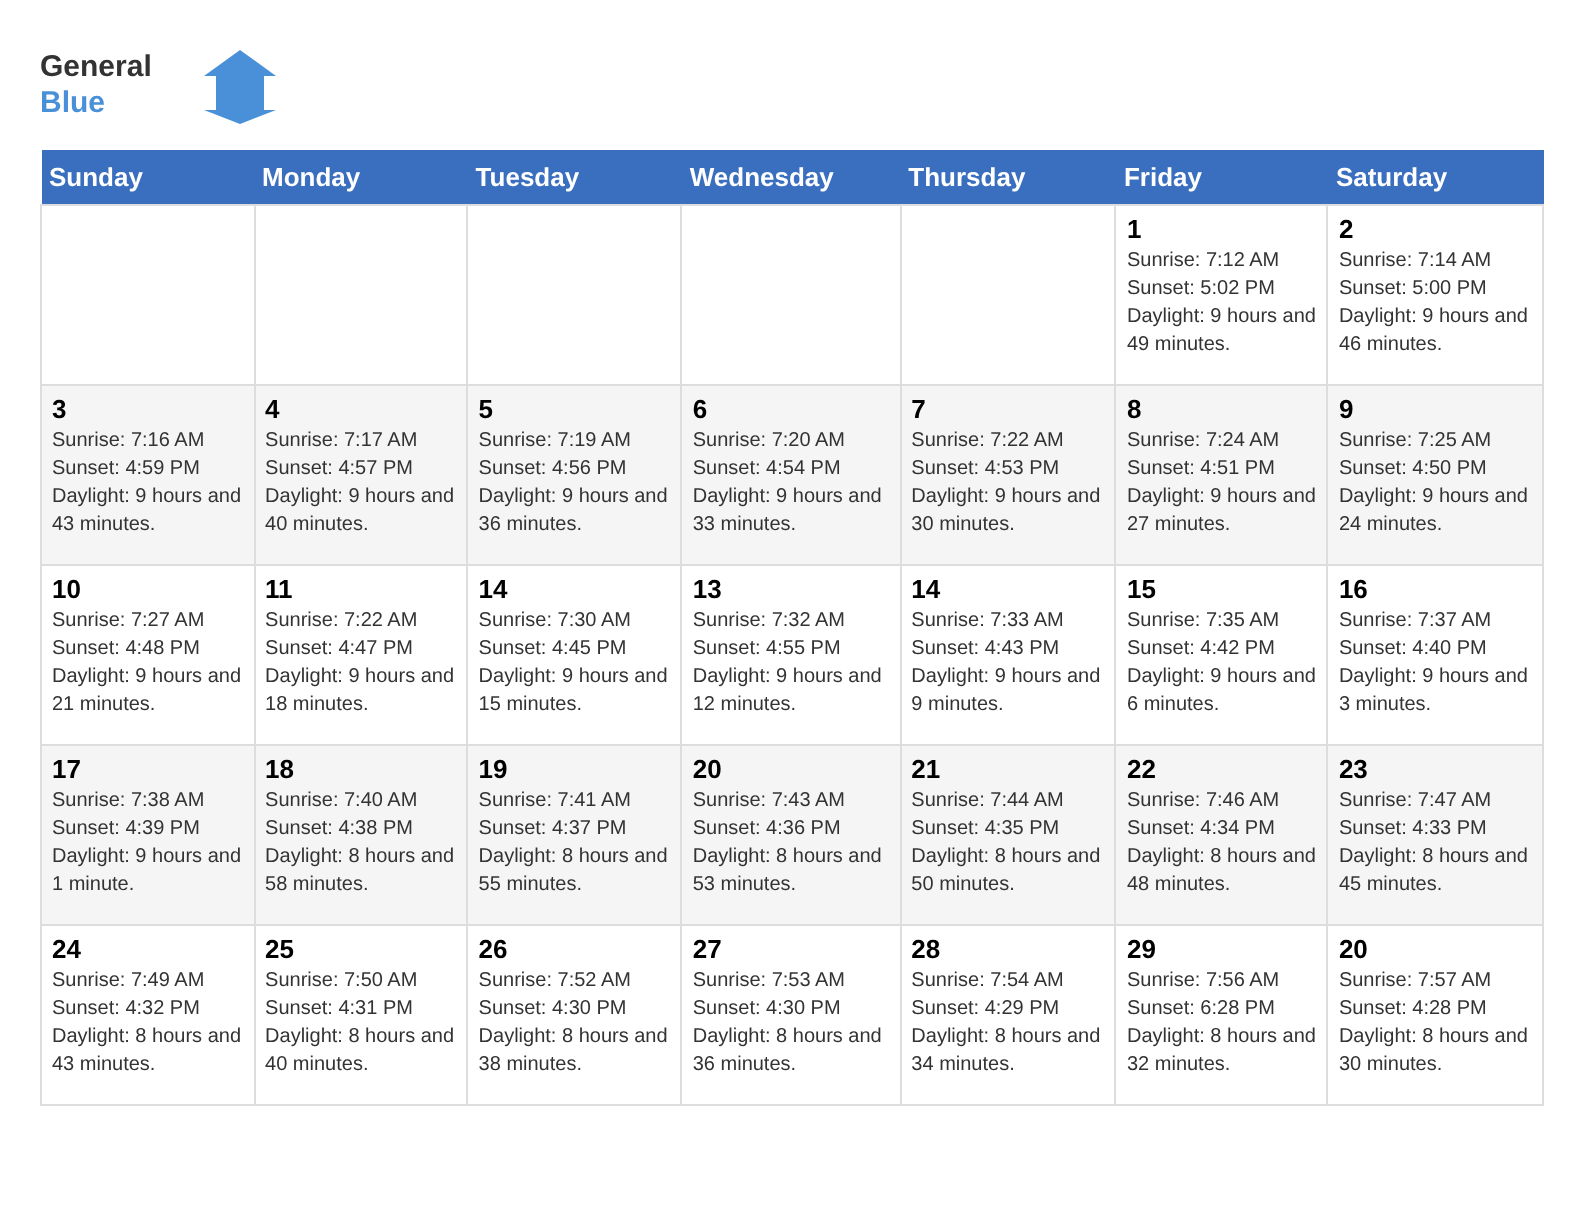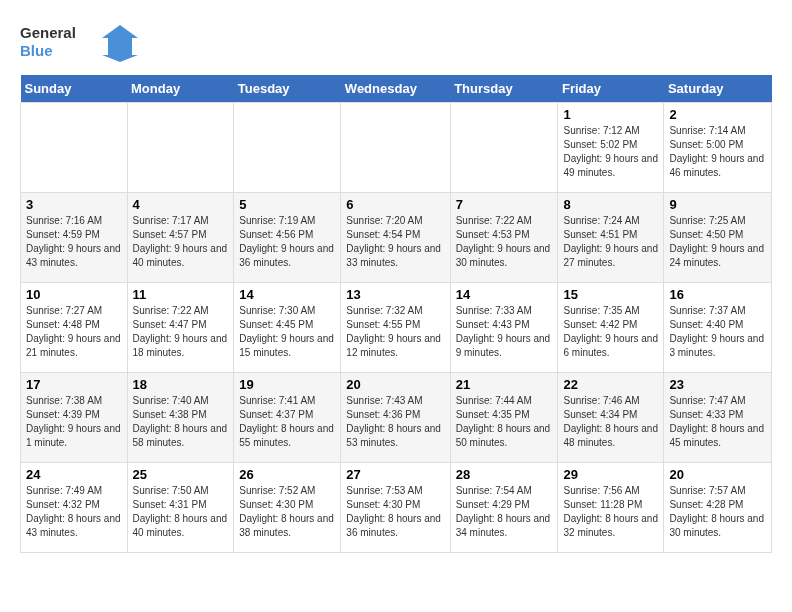--- a/index.html
+++ b/index.html
@@ -283,21 +283,21 @@
         </td>
         <td>
           <div class="day-num">28</div>
           <div class="day-info">Sunrise: 7:54 AM
 Sunset: 4:29 PM
 Daylight: 8 hours and 34 minutes.</div>
         </td>
         <td>
           <div class="day-num">29</div>
           <div class="day-info">Sunrise: 7:56 AM
-Sunset: 11:28 PM
+Sunset: 6:28 PM
 Daylight: 8 hours and 32 minutes.</div>
         </td>
         <td>
           <div class="day-num">20</div>
           <div class="day-info">Sunrise: 7:57 AM
 Sunset: 4:28 PM
 Daylight: 8 hours and 30 minutes.</div>
         </td>
       </tr>
     </tbody>

